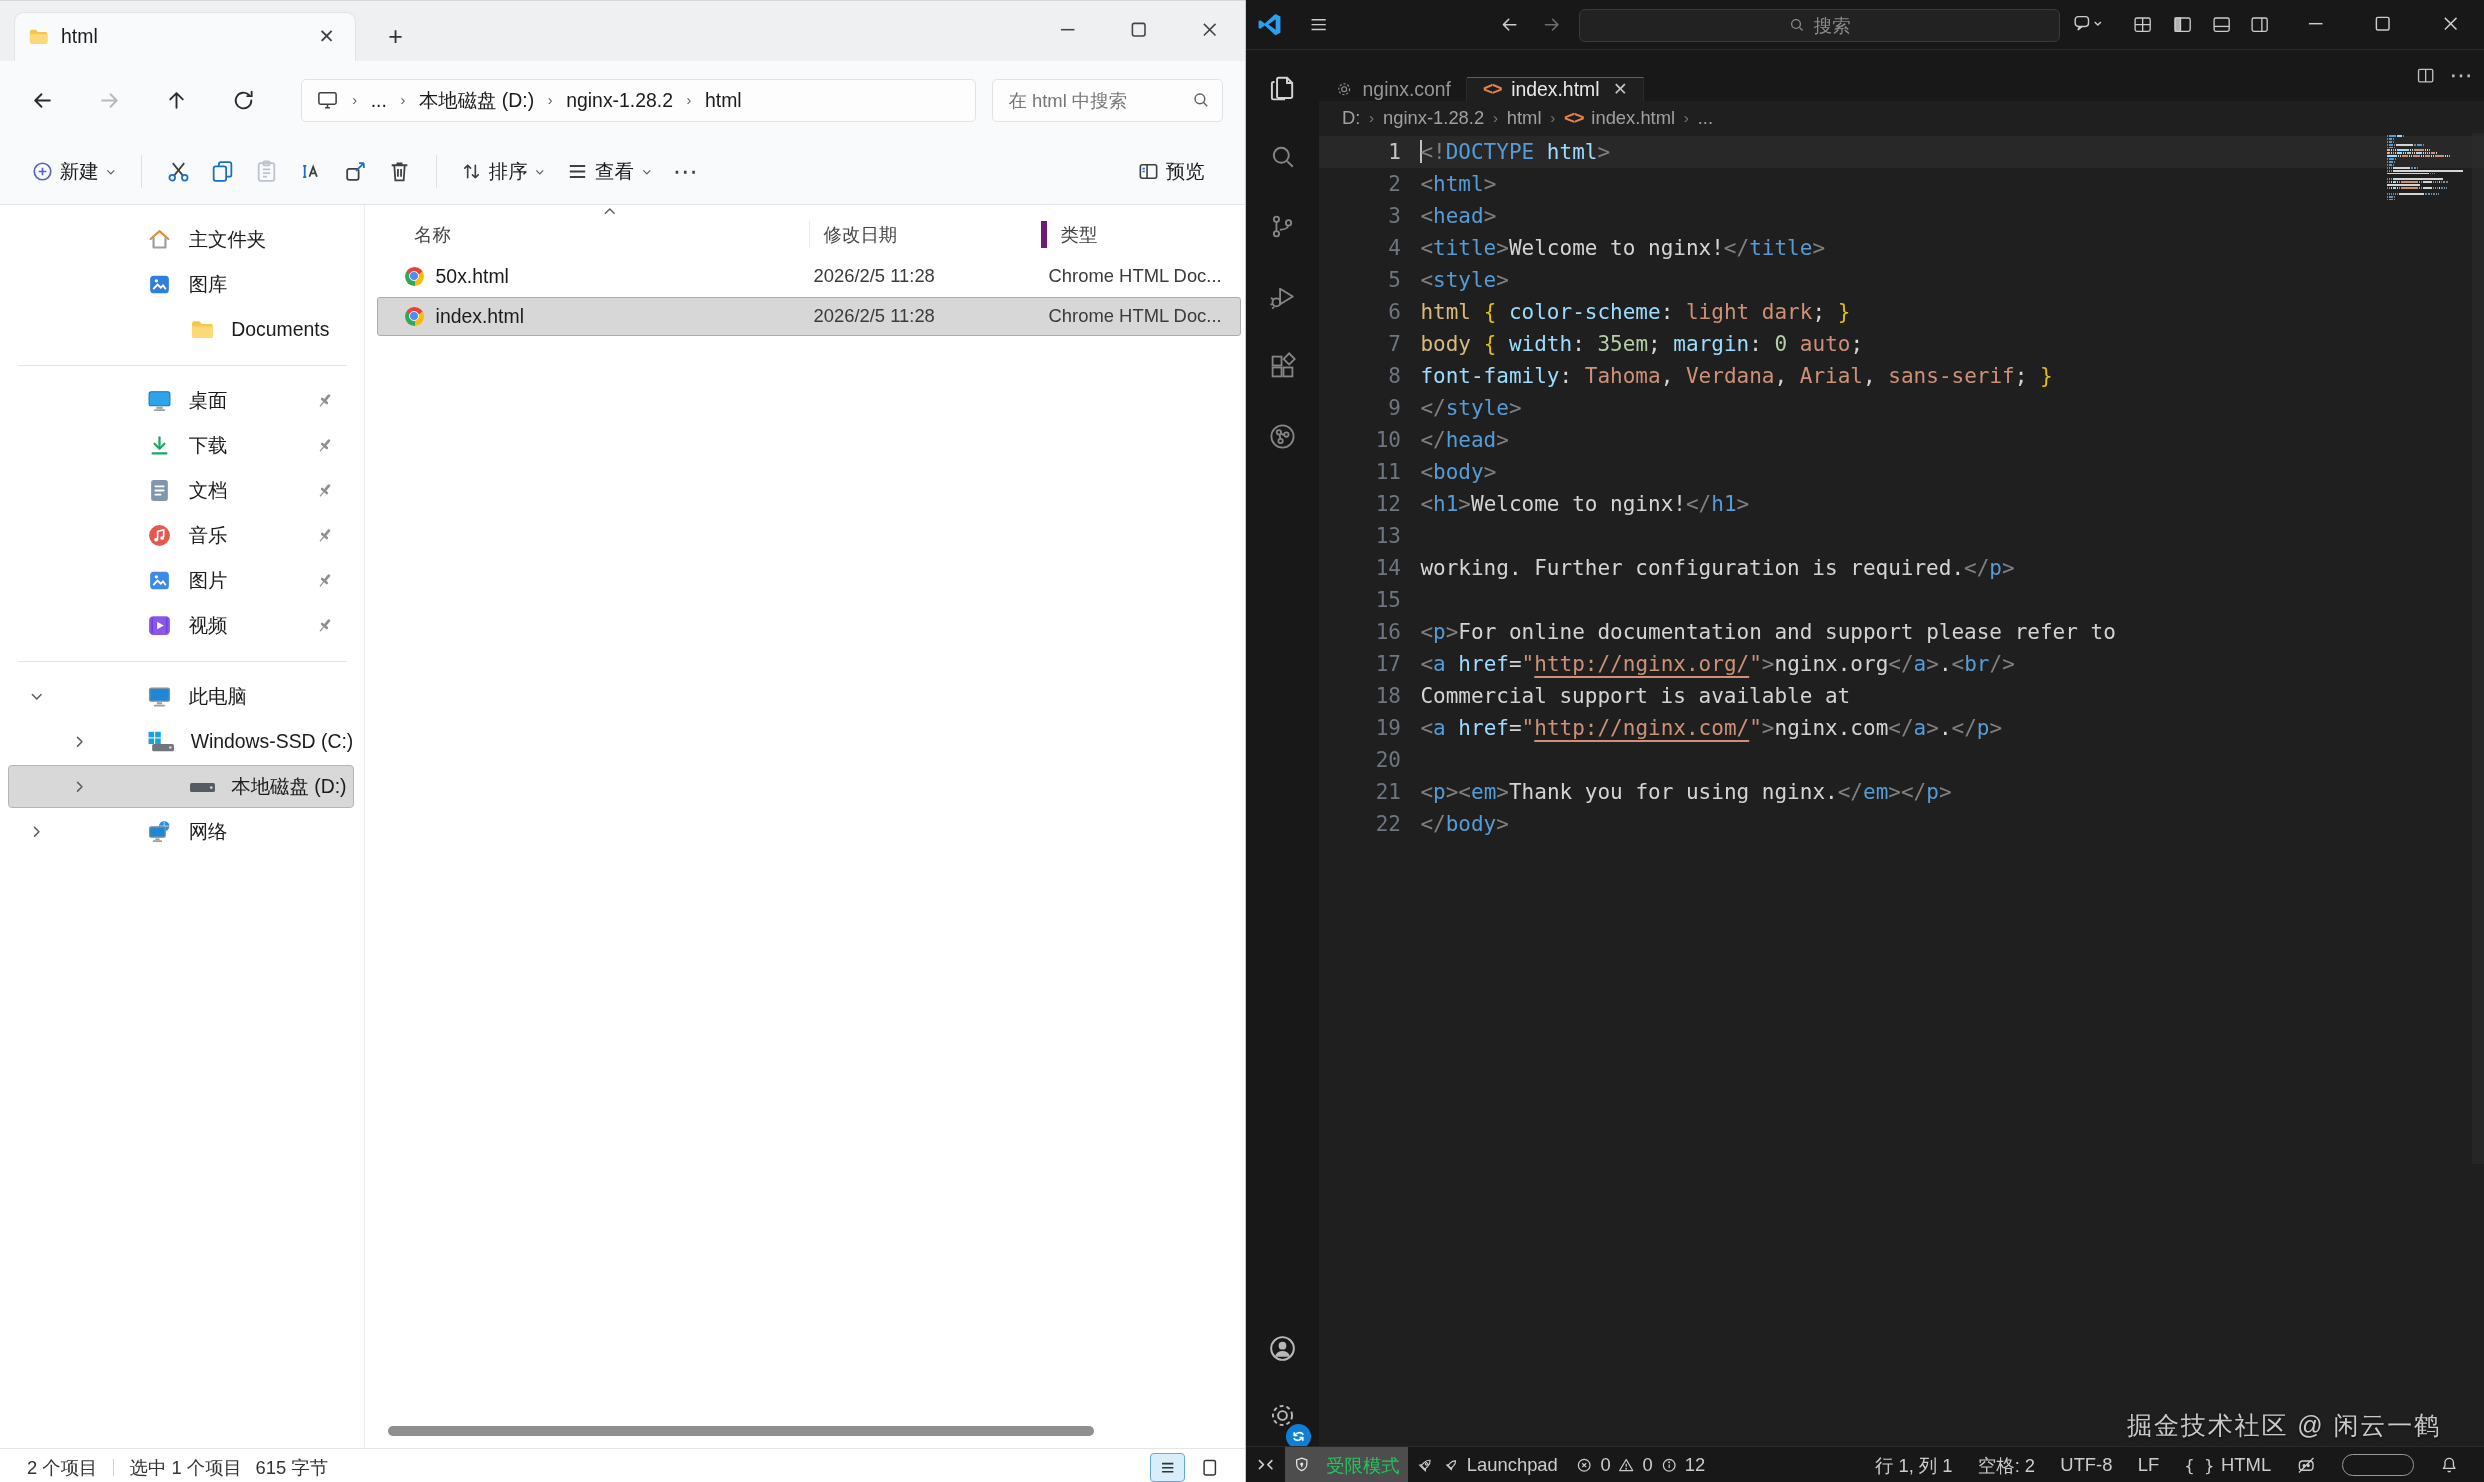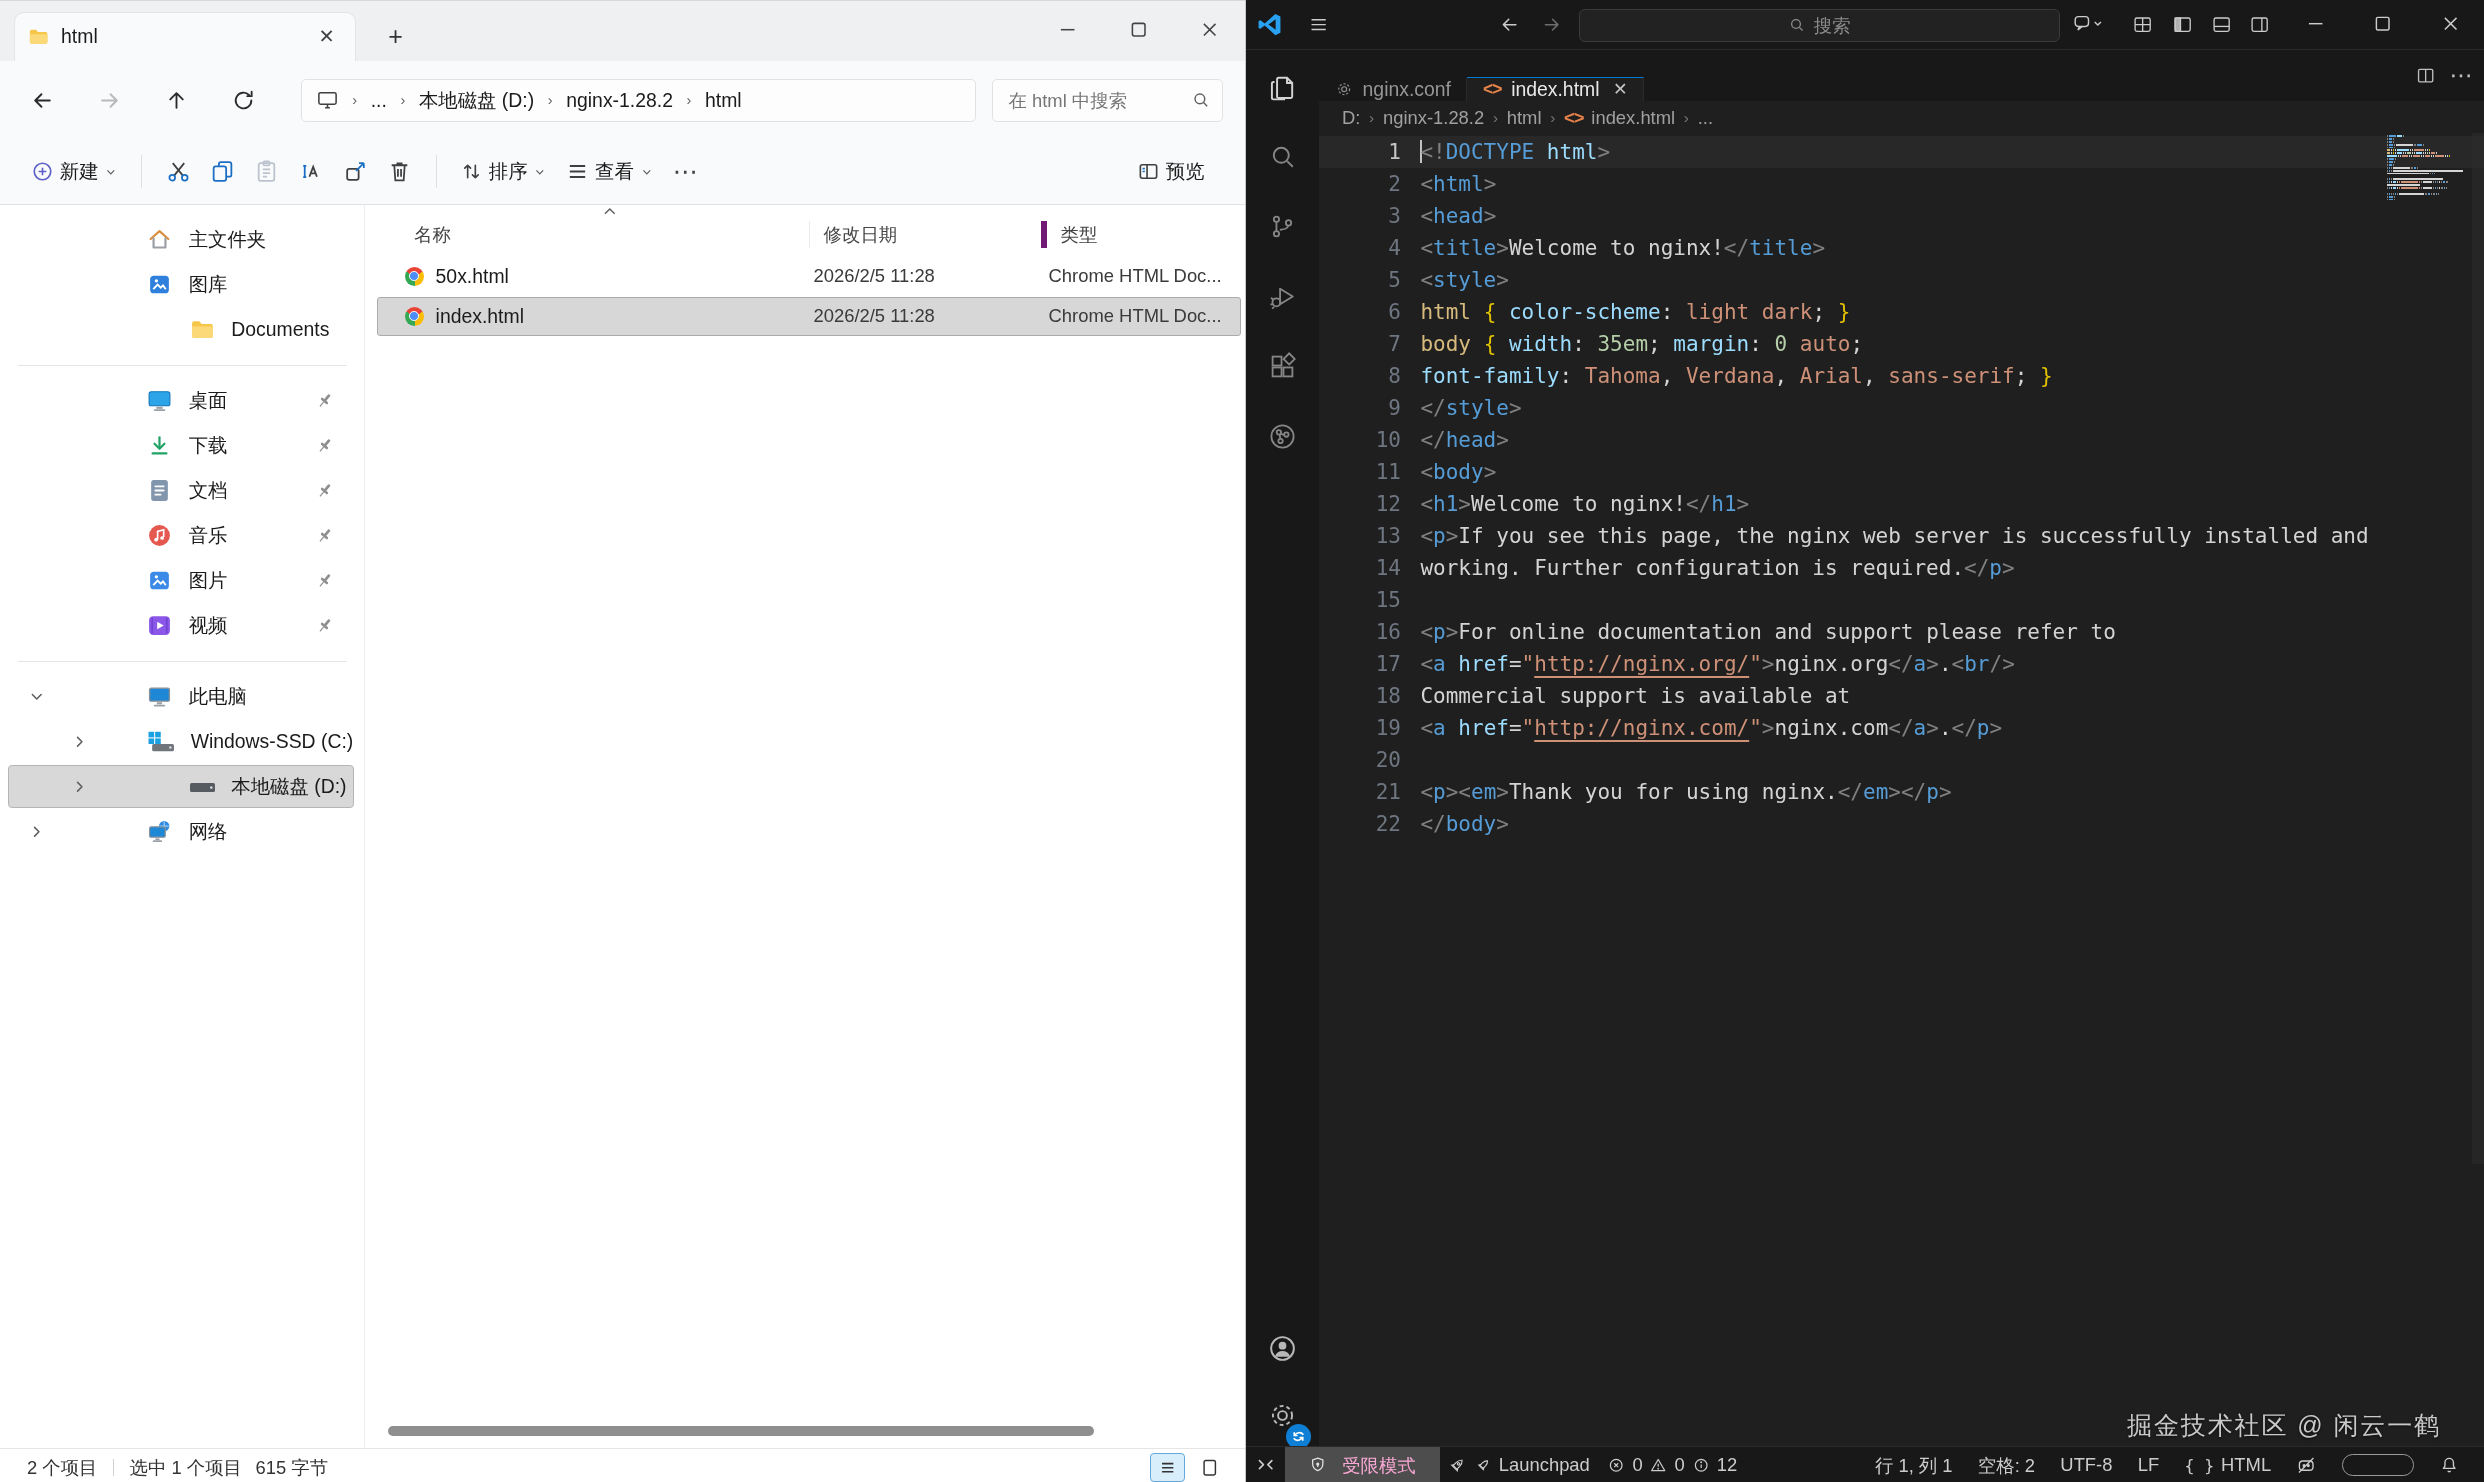--- a/index.html
+++ b/index.html
@@ -86,21 +86,21 @@
   .c-p{color:#808080}.c-t{color:#569cd6}.c-w{color:#d4d4d4}.c-a{color:#9cdcfe}
   .c-s{color:#ce9178}.c-u{color:#ce9178;text-decoration:underline;text-underline-offset:4.9px;}
   .c-e{color:#d7ba7d}.c-n{color:#b5cea8}.c-b{color:#e2c200}
   .minimap{position:absolute;right:15.5px;top:85px;width:82px;}
   .mm-row{height:1.9px;margin-bottom:1px;display:flex;}
   .mm-row span{height:1.9px;display:inline-block;margin-right:1px;}
   .vscroll{position:absolute;right:0;top:83px;width:11.6px;height:1031px;background:#2b2b2b;opacity:.55;}
   .watermark{position:absolute;right:43px;top:1409px;font-size:25px;color:#c9c9c9;text-shadow:0 1px 2.9px rgba(0,0,0,.6);letter-spacing:1.9px;}
   .vs-statusbar{position:absolute;left:0;bottom:0;width:100%;height:37px;background:#181818;border-top:1px solid #2a2a2a;display:flex;align-items:center;font-size:18.4px;color:#cccccc;box-sizing:border-box;padding:0 13.6px 0 0;}
   .sb-item{display:flex;align-items:center;height:100%;padding:0 8.7px;gap:6.8px;}
-  .sb-item.badge{background:#4d4d4d;color:#f9a8d4;padding:0 24px;gap:16px;}
+  .sb-item.badge{background:#4d4d4d;color:#22c55e;padding:0 8px;gap:16px;}
   .sb-right{margin-left:auto;display:flex;align-items:center;height:100%;gap:3.9px;}
   .sb-right .sb-item{padding:0 10.7px;}
   .pill{width:70px;height:19.4px;border:1.9px solid #9a9a9a;border-radius:10.7px;}
 </style>
 </head>
 <body>
 
 <div id="screen">
 
   <div id="explorer">
@@ -748,21 +748,21 @@
             <div class="cl"><span class="gut">3</span><span class="lt"><span class="c-p">&lt;</span><span class="c-t">head</span><span class="c-p">&gt;</span></span></div>
             <div class="cl"><span class="gut">4</span><span class="lt"><span class="c-p">&lt;</span><span class="c-t">title</span><span class="c-p">&gt;</span><span class="c-w">Welcome to nginx!</span><span class="c-p">&lt;/</span><span class="c-t">title</span><span class="c-p">&gt;</span></span></div>
             <div class="cl"><span class="gut">5</span><span class="lt"><span class="c-p">&lt;</span><span class="c-t">style</span><span class="c-p">&gt;</span></span></div>
             <div class="cl"><span class="gut">6</span><span class="lt"><span class="c-e">html</span><span class="c-w"> </span><span class="c-b">{</span><span class="c-w"> </span><span class="c-a">color-scheme</span><span class="c-w">:</span><span class="c-w"> </span><span class="c-s">light dark</span><span class="c-w">;</span><span class="c-w"> </span><span class="c-b">}</span></span></div>
             <div class="cl"><span class="gut">7</span><span class="lt"><span class="c-e">body</span><span class="c-w"> </span><span class="c-b">{</span><span class="c-w"> </span><span class="c-a">width</span><span class="c-w">:</span><span class="c-w"> </span><span class="c-n">35em</span><span class="c-w">;</span><span class="c-w"> </span><span class="c-a">margin</span><span class="c-w">:</span><span class="c-w"> </span><span class="c-n">0</span><span class="c-w"> </span><span class="c-s">auto</span><span class="c-w">;</span></span></div>
             <div class="cl"><span class="gut">8</span><span class="lt"><span class="c-a">font-family</span><span class="c-w">:</span><span class="c-w"> </span><span class="c-s">Tahoma</span><span class="c-w">,</span><span class="c-w"> </span><span class="c-s">Verdana</span><span class="c-w">,</span><span class="c-w"> </span><span class="c-s">Arial</span><span class="c-w">,</span><span class="c-w"> </span><span class="c-s">sans-serif</span><span class="c-w">;</span><span class="c-w"> </span><span class="c-b">}</span></span></div>
             <div class="cl"><span class="gut">9</span><span class="lt"><span class="c-p">&lt;/</span><span class="c-t">style</span><span class="c-p">&gt;</span></span></div>
             <div class="cl"><span class="gut">10</span><span class="lt"><span class="c-p">&lt;/</span><span class="c-t">head</span><span class="c-p">&gt;</span></span></div>
             <div class="cl"><span class="gut">11</span><span class="lt"><span class="c-p">&lt;</span><span class="c-t">body</span><span class="c-p">&gt;</span></span></div>
             <div class="cl"><span class="gut">12</span><span class="lt"><span class="c-p">&lt;</span><span class="c-t">h1</span><span class="c-p">&gt;</span><span class="c-w">Welcome to nginx!</span><span class="c-p">&lt;/</span><span class="c-t">h1</span><span class="c-p">&gt;</span></span></div>
-            <div class="cl"><span class="gut">13</span><span class="lt"><span class="c-p">&lt;</span><span class="c-t">p</span><span class="c-p">&gt;</span><span class="c-w">If you see this page, the nginx web server is successfully installed and</span></span></div>
+            <div class="cl"><span class="gut">13</span></div>
             <div class="cl"><span class="gut">14</span><span class="lt"><span class="c-w">working. Further configuration is required.</span><span class="c-p">&lt;/</span><span class="c-t">p</span><span class="c-p">&gt;</span></span></div>
             <div class="cl"><span class="gut">15</span><span class="lt"></span></div>
             <div class="cl"><span class="gut">16</span><span class="lt"><span class="c-p">&lt;</span><span class="c-t">p</span><span class="c-p">&gt;</span><span class="c-w">For online documentation and support please refer to</span></span></div>
             <div class="cl"><span class="gut">17</span><span class="lt"><span class="c-p">&lt;</span><span class="c-t">a</span><span class="c-w"> </span><span class="c-a">href</span><span class="c-w">=</span><span class="c-s">"</span><span class="c-u">http://nginx.org/</span><span class="c-s">"</span><span class="c-p">&gt;</span><span class="c-w">nginx.org</span><span class="c-p">&lt;/</span><span class="c-t">a</span><span class="c-p">&gt;</span><span class="c-w">.</span><span class="c-p">&lt;</span><span class="c-t">br</span><span class="c-p">/&gt;</span></span></div>
             <div class="cl"><span class="gut">18</span><span class="lt"><span class="c-w">Commercial support is available at</span></span></div>
             <div class="cl"><span class="gut">19</span><span class="lt"><span class="c-p">&lt;</span><span class="c-t">a</span><span class="c-w"> </span><span class="c-a">href</span><span class="c-w">=</span><span class="c-s">"</span><span class="c-u">http://nginx.com/</span><span class="c-s">"</span><span class="c-p">&gt;</span><span class="c-w">nginx.com</span><span class="c-p">&lt;/</span><span class="c-t">a</span><span class="c-p">&gt;</span><span class="c-w">.</span><span class="c-p">&lt;/</span><span class="c-t">p</span><span class="c-p">&gt;</span></span></div>
             <div class="cl"><span class="gut">20</span><span class="lt"></span></div>
             <div class="cl"><span class="gut">21</span><span class="lt"><span class="c-p">&lt;</span><span class="c-t">p</span><span class="c-p">&gt;</span><span class="c-p">&lt;</span><span class="c-t">em</span><span class="c-p">&gt;</span><span class="c-w">Thank you for using nginx.</span><span class="c-p">&lt;/</span><span class="c-t">em</span><span class="c-p">&gt;</span><span class="c-p">&lt;/</span><span class="c-t">p</span><span class="c-p">&gt;</span></span></div>
             <div class="cl"><span class="gut">22</span><span class="lt"><span class="c-p">&lt;/</span><span class="c-t">body</span><span class="c-p">&gt;</span></span></div>
           </div>

